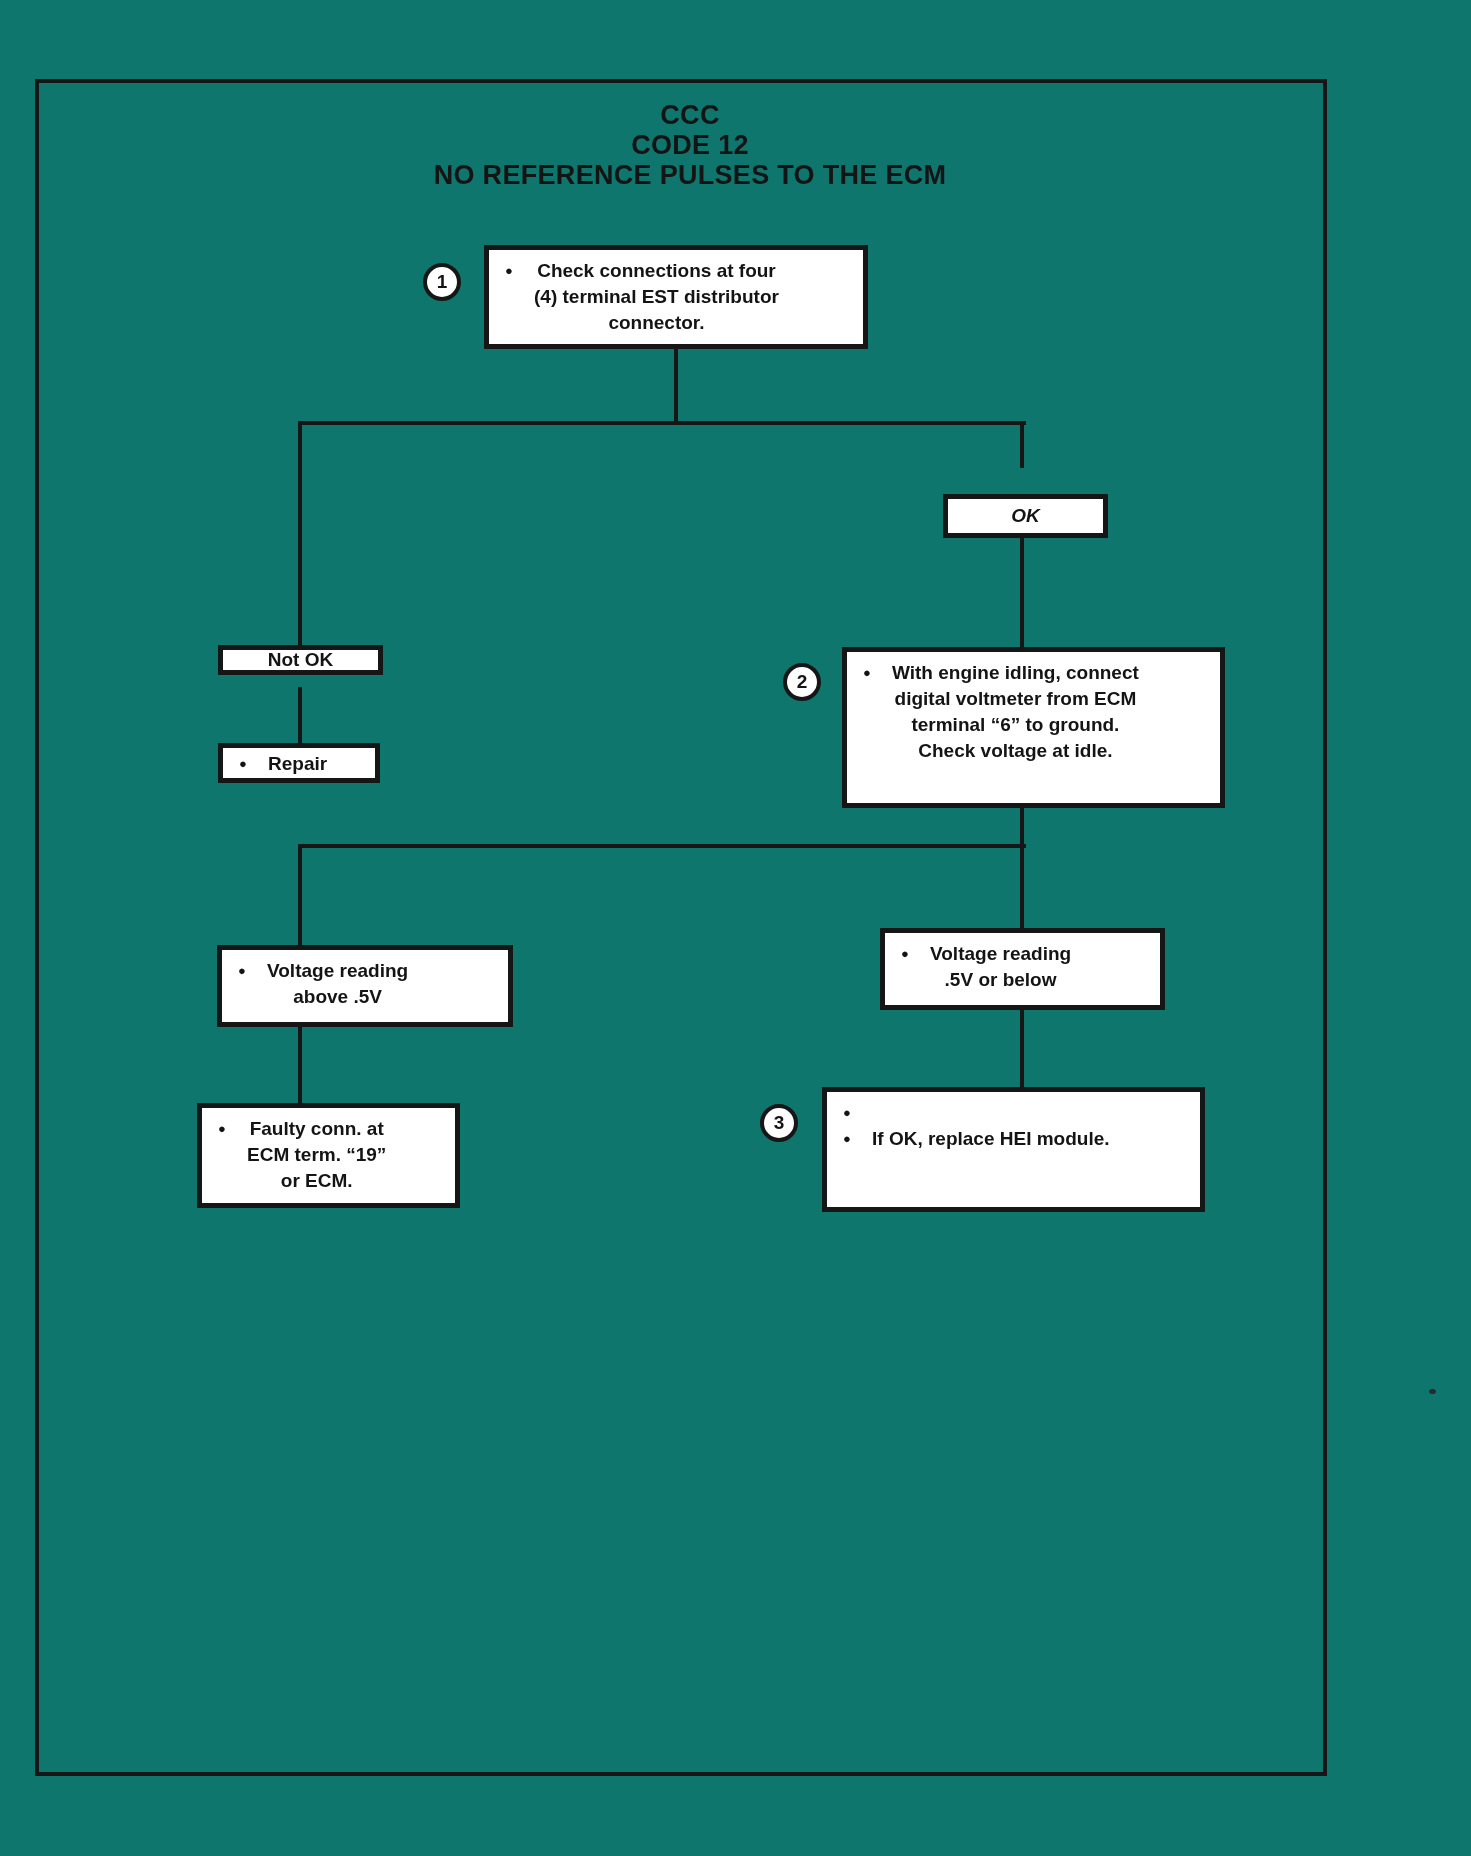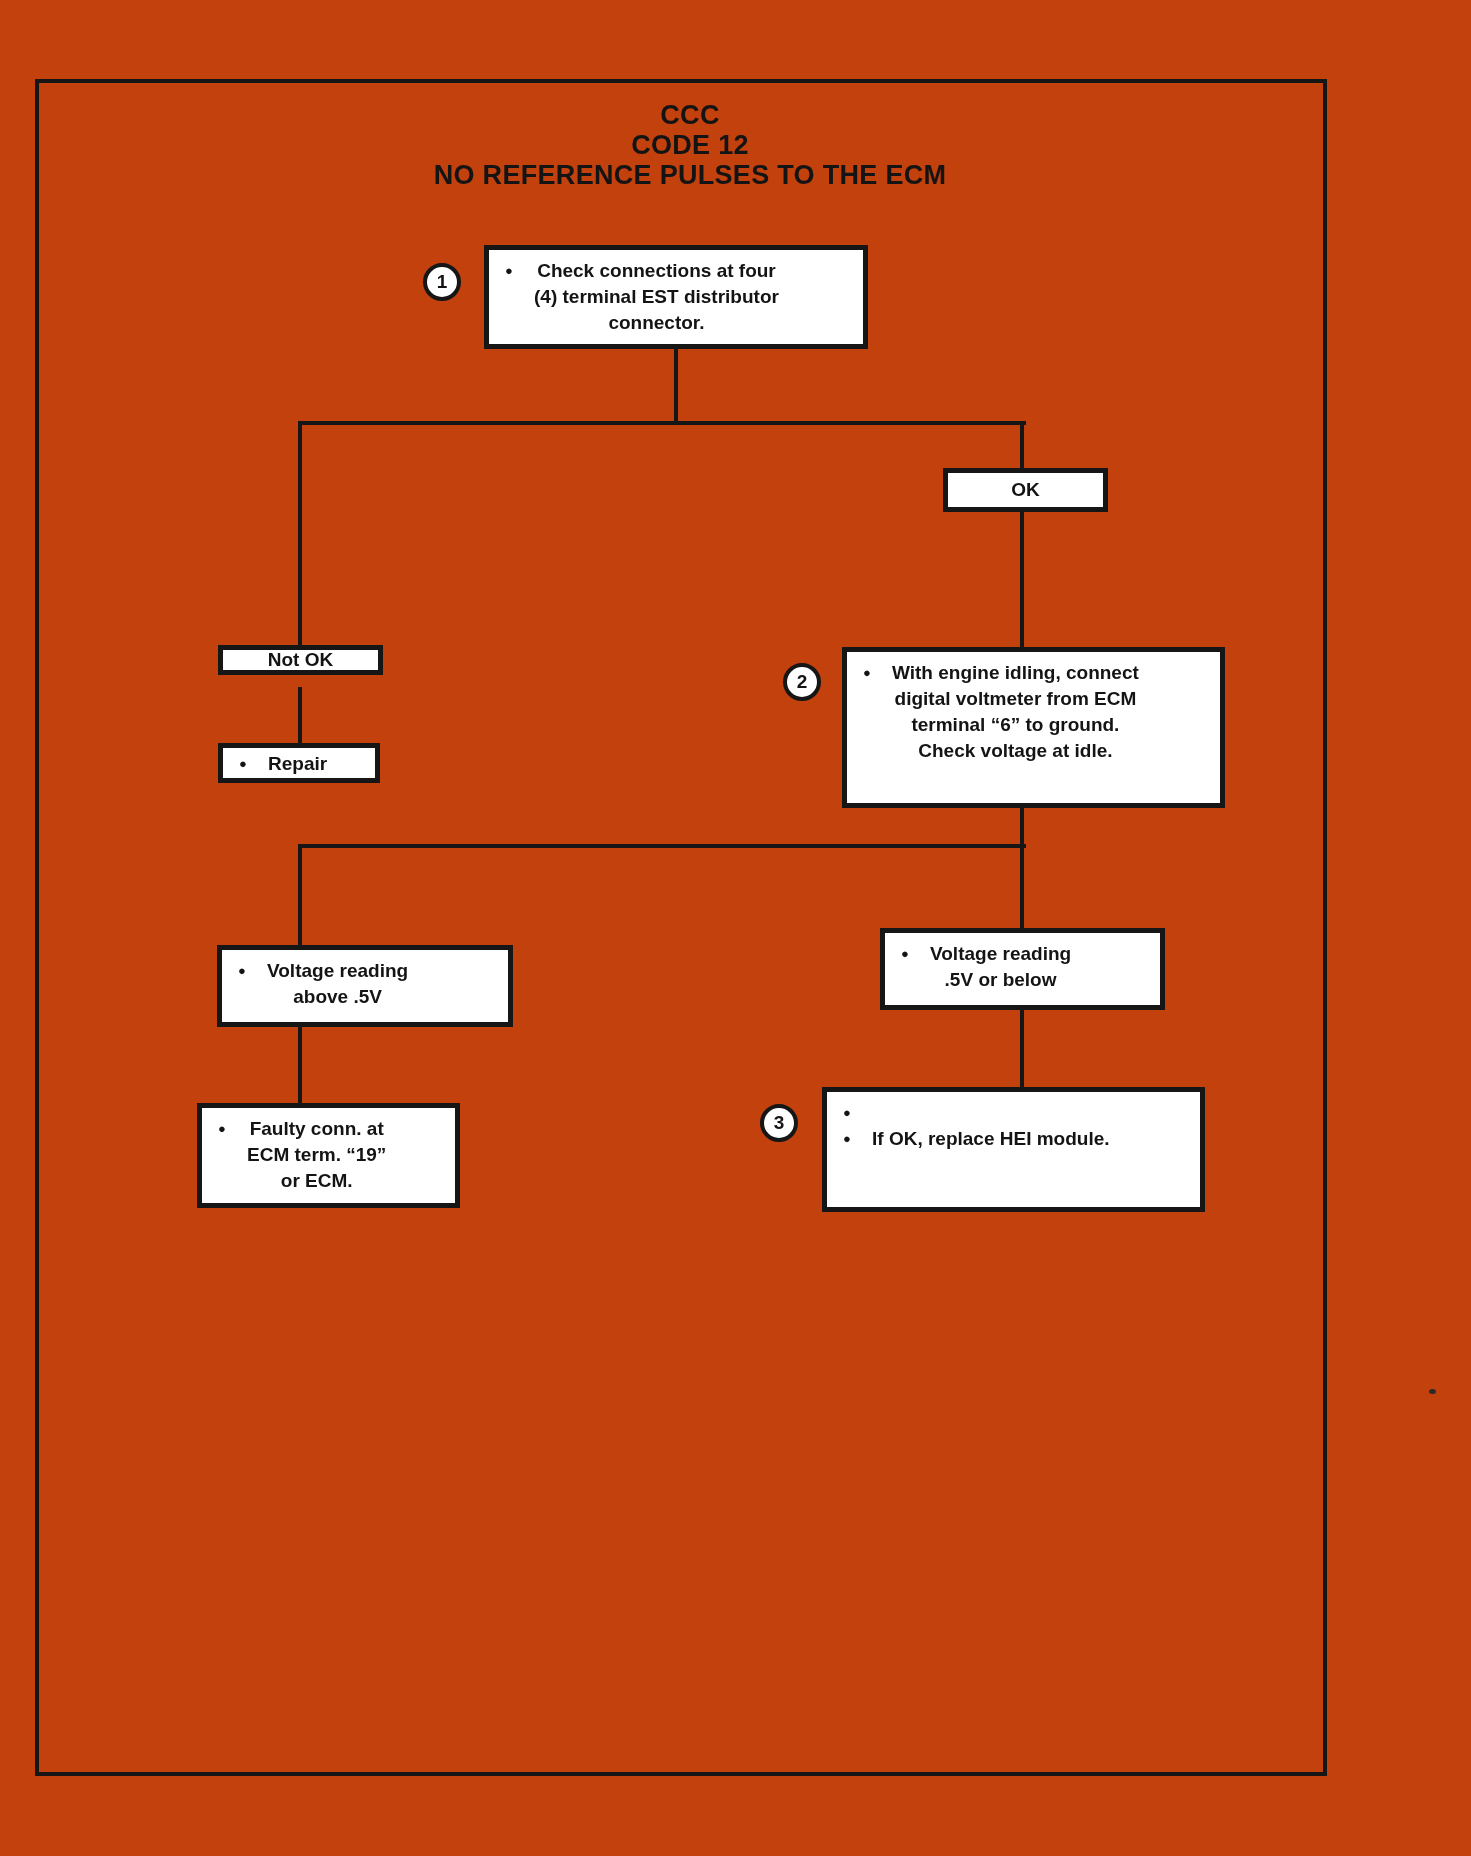--- a/index.html
+++ b/index.html
@@ -1,17 +1,17 @@
 <!DOCTYPE html>
 <html><head>
 <meta charset="utf-8">
 <style>
   html,body{margin:0;padding:0;background:#ffffff;}
   .sheet{
-    position:relative;width:1471px;height:1856px;background:#c2410c;
+    position:relative;width:1471px;height:1856px;background:#0f766e;
     font-family:"Liberation Sans","DejaVu Sans",sans-serif;
     color:#141414;font-weight:700;overflow:hidden;
   }
   .frame{
     position:absolute;left:35px;top:79px;width:1292px;height:1697px;
     border:4px solid #161616;box-sizing:border-box;background:transparent;
   }
   .title{
     position:absolute;left:390px;top:100px;width:600px;
     text-align:center;font-size:27px;line-height:30px;letter-spacing:.3px;
@@ -74,21 +74,21 @@
 
   <div class="node" style="left:484px;top:245px;width:384px;height:104px;">
     <div class="row">
       <span class="bullet">●</span>
       <span class="txt">Check connections at four
 (4) terminal EST distributor
 connector.</span>
     </div>
   </div>
 
-  <div class="node" style="left:943px;top:468px;width:165px;height:44px;">
+  <div class="node" style="left:943px;top:494px;width:165px;height:44px;font-style:italic;">
     <div class="center-label">OK</div>
   </div>
 
   <div class="node" style="left:218px;top:645px;width:165px;height:30px;">
     <div class="center-label">Not OK</div>
   </div>
 
   <div class="node" style="left:218px;top:743px;width:162px;height:40px;">
     <div class="row tight">
       <span class="bullet">●</span>

